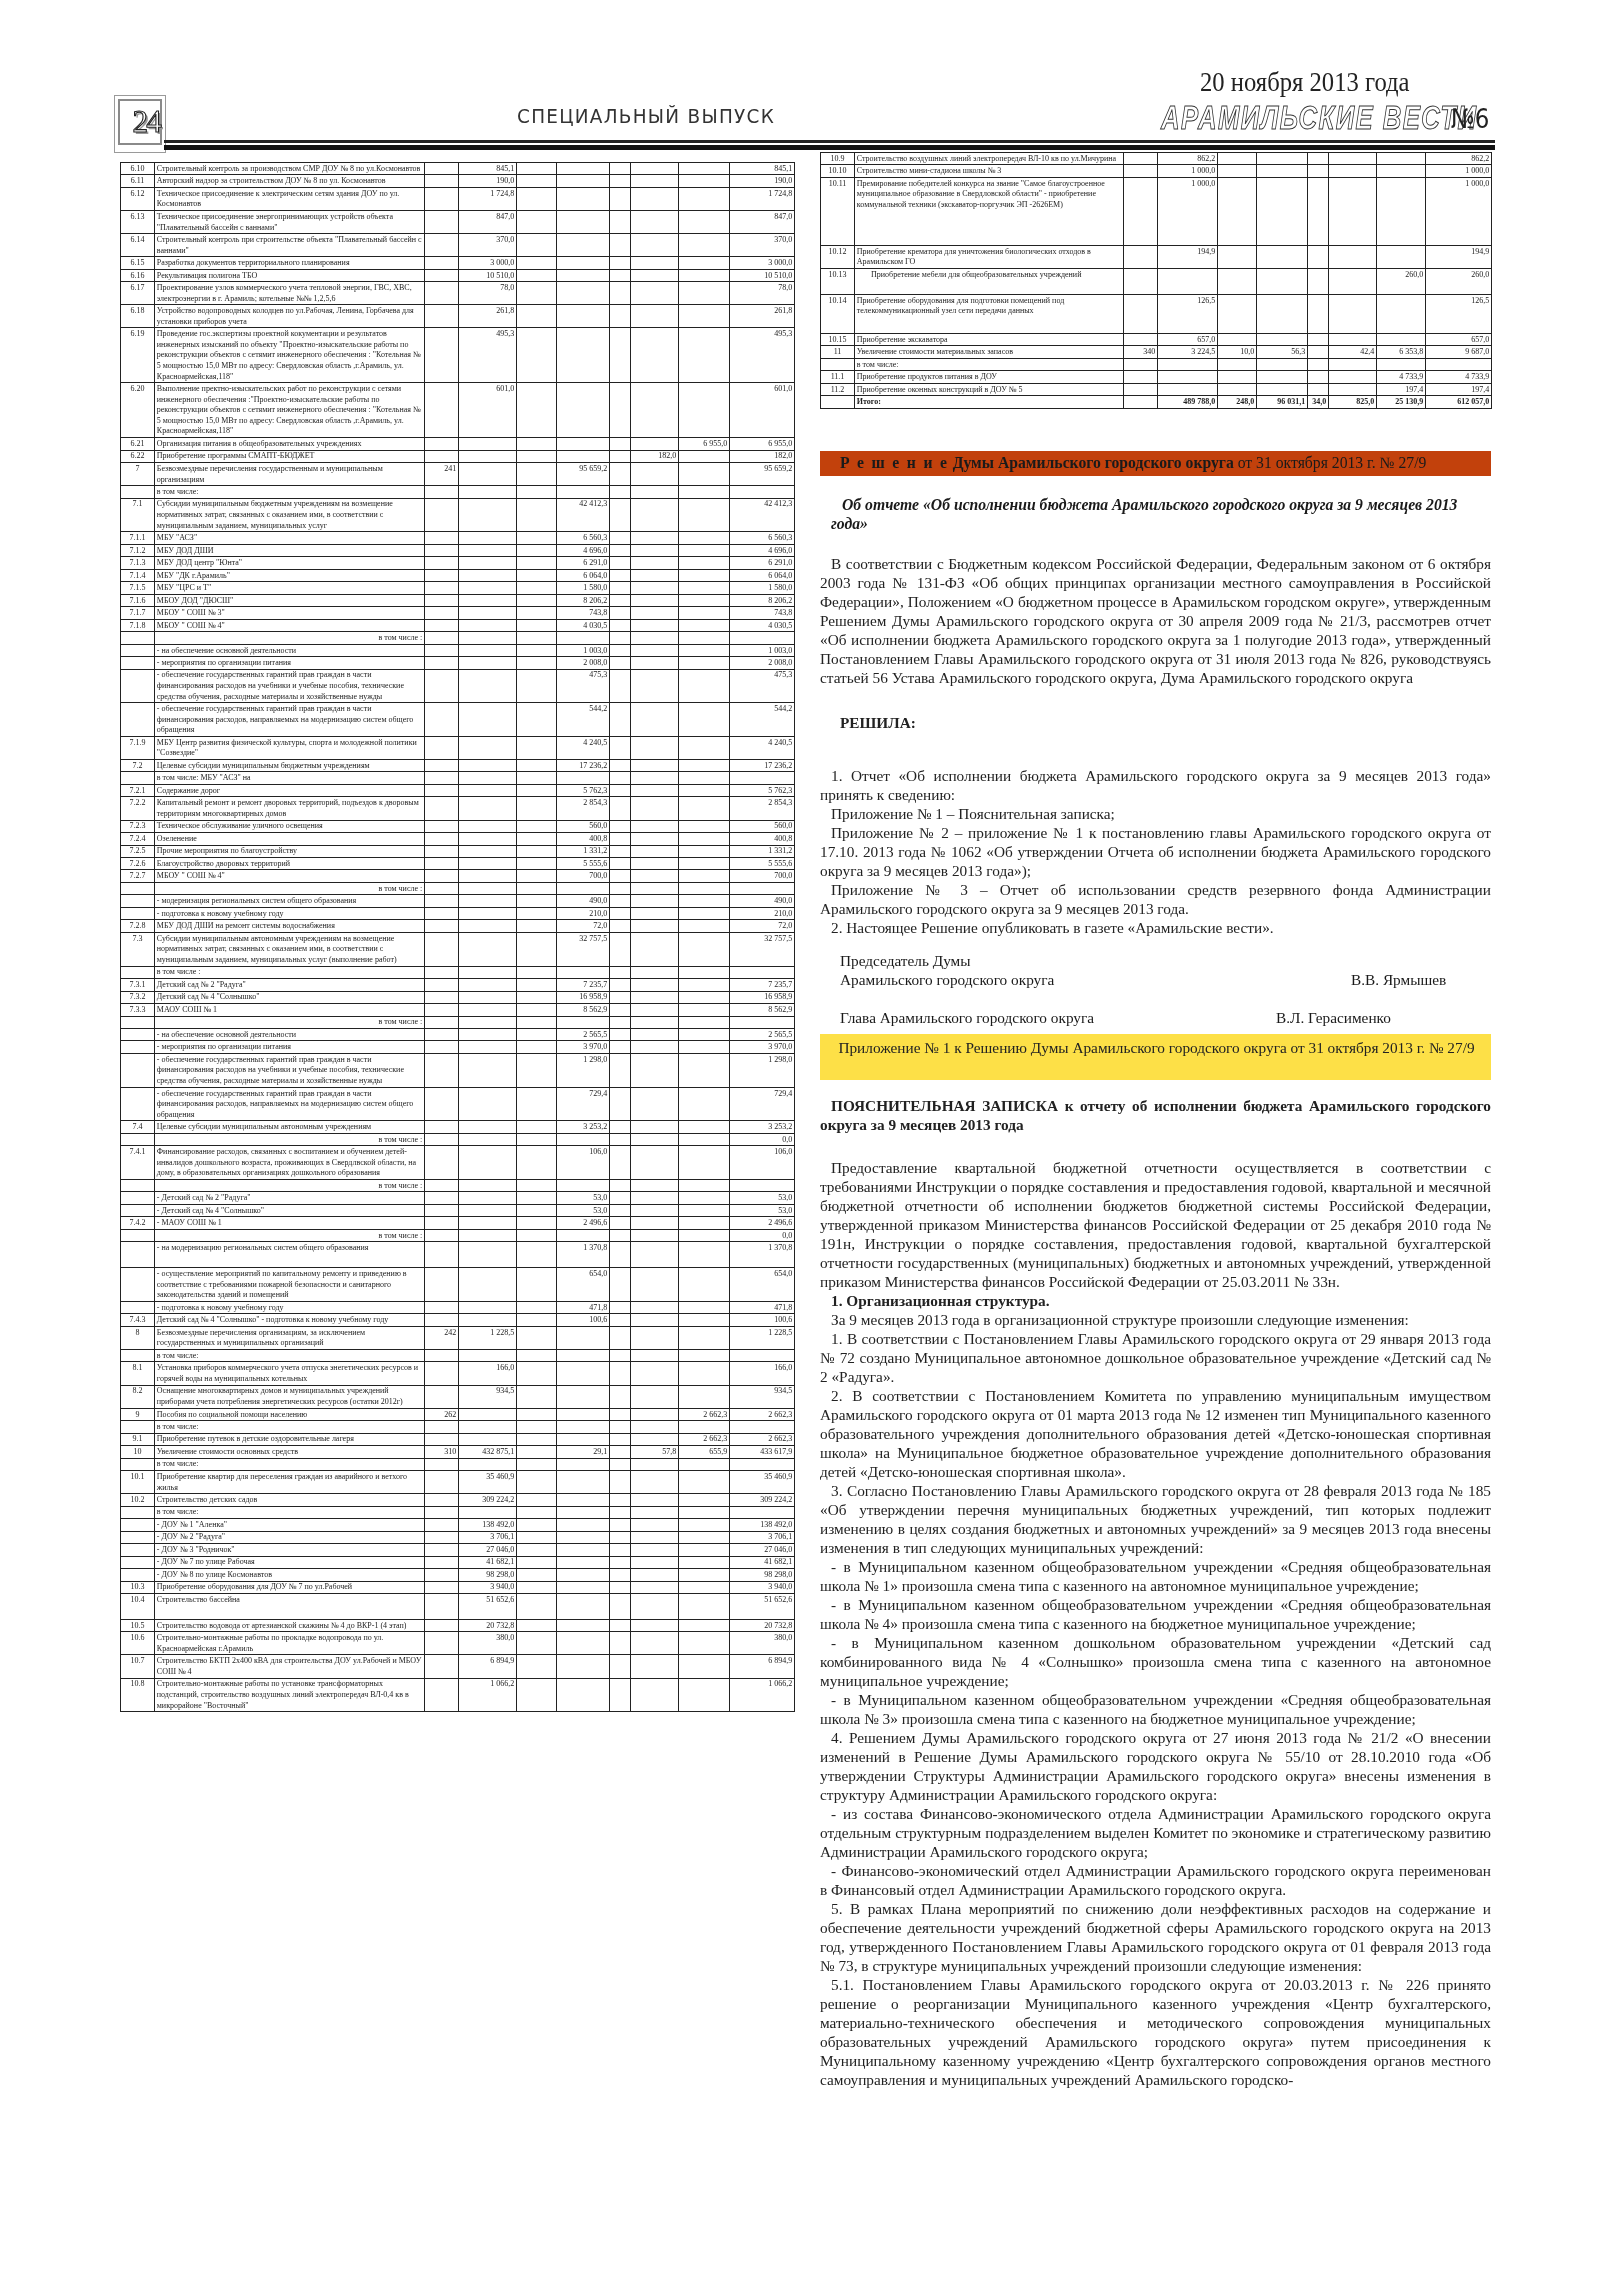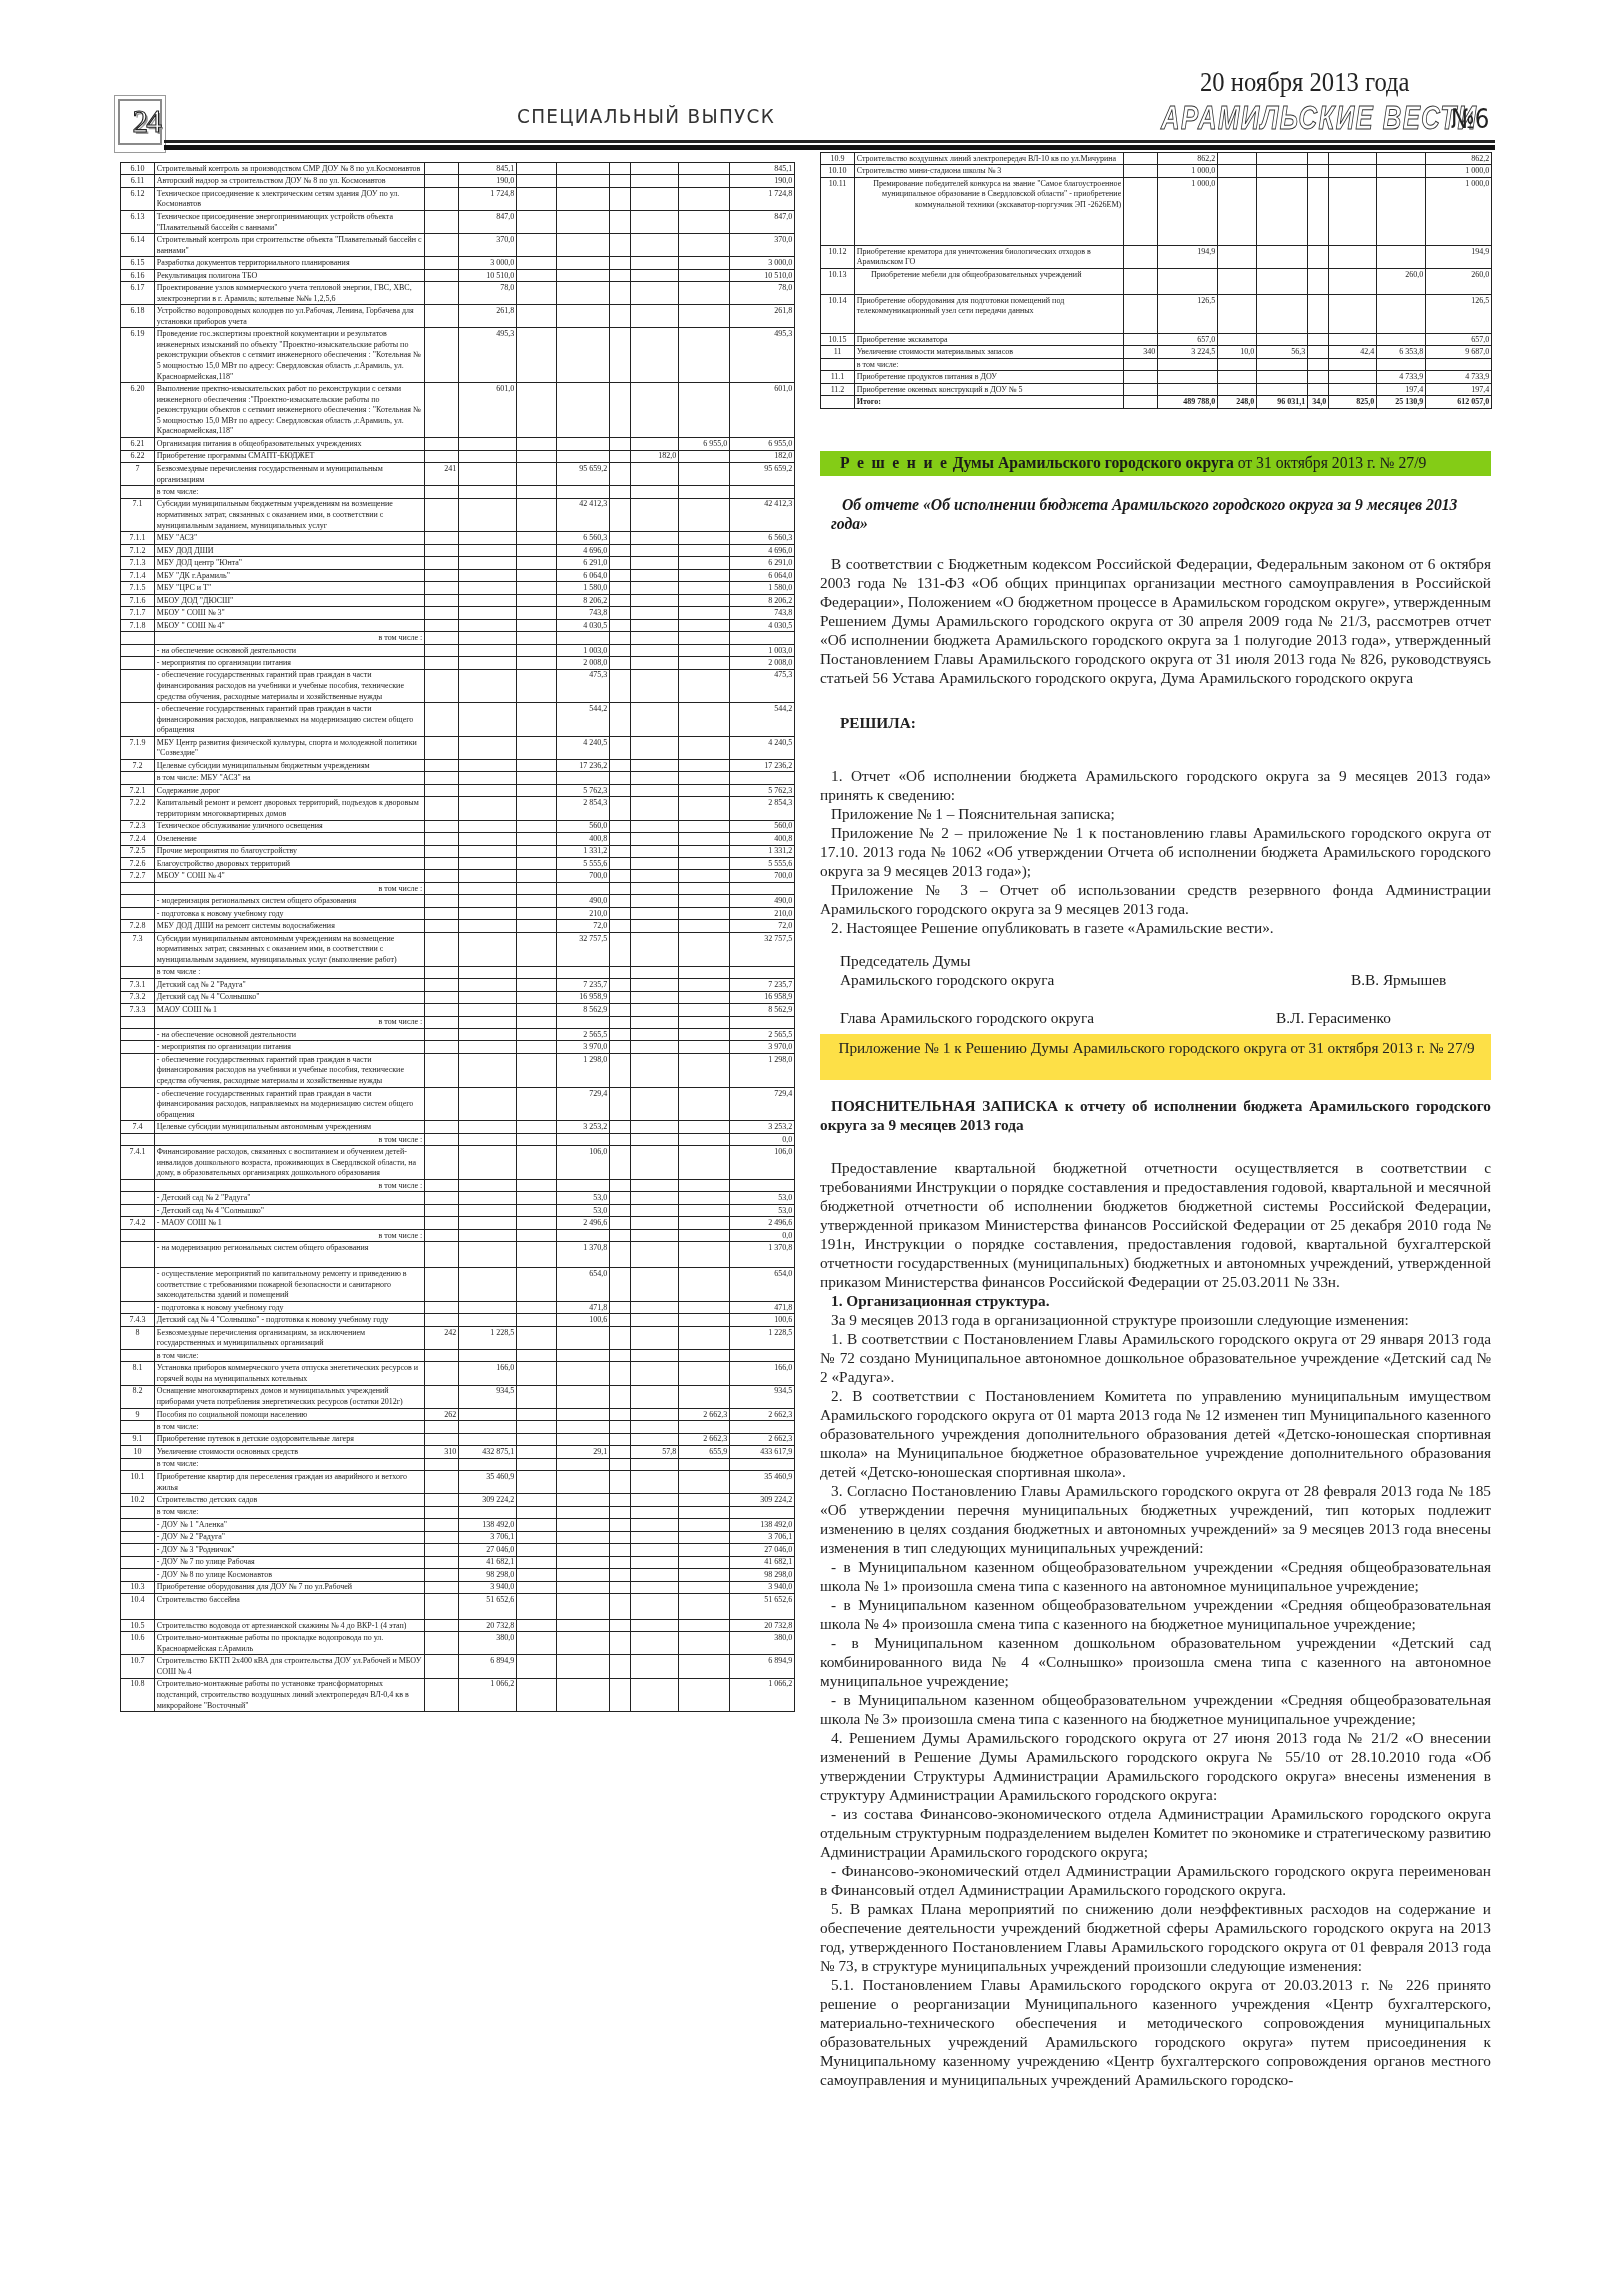--- a/index.html
+++ b/index.html
@@ -20,21 +20,21 @@
   table.bt td.v { text-align:right; white-space:nowrap; }
   table.bt td.r { text-align:right; }
   table.bt tr.total td { font-weight:bold;margin-left:29px; }
   #tbl-left { left:120px; top:162px; width:674px; }
   #tbl-right { left:820px; top:152px; width:671px; }
 
   .rc { position:absolute; left:820px; width:671px; font-family:"Liberation Serif", serif; font-size:15.3px; line-height:19px; color:#222; }
   .rc p { margin:0; text-align:justify; text-indent:11px; }
   .shade { background:#fde047; padding:3.7px 7.4px 5.5px 7.4px; box-sizing:border-box; }
   .b { font-weight:bold; }
-  .decision-head { position:absolute; left:820px; top:451px; width:671px; height:25px; background:#84cc16; font-family:"Liberation Serif", serif; font-size:15.7px; padding:2.8px 0 0 20px; box-sizing:border-box; }
+  .decision-head { position:absolute; left:820px; top:451px; width:671px; height:25px; background:#c2410c; font-family:"Liberation Serif", serif; font-size:15.7px; padding:2.8px 0 0 20px; box-sizing:border-box; }
   .decision-head .sp { font-weight:bold; letter-spacing:1.8px; }
   .decision-head .b { font-weight:bold; }
   .decision-title { position:absolute; left:831px; top:495px; width:657px; font-family:"Liberation Serif", serif; font-style:italic; font-weight:bold; font-size:15.7px; line-height:19.4px; text-indent:11px; }
   .sig { position:absolute; left:840px; font-size:15.3px; font-family:"Liberation Serif", serif; }
   .sig-name { position:absolute; font-size:15.3px; font-family:"Liberation Serif", serif; }
 </style>
 </head>
 <body>
 
 <div class="hdr-pagebox-frame"></div>
@@ -1154,21 +1154,21 @@
         <td class="v">1 000,0</td>
         <td class="v"></td>
         <td class="v"></td>
         <td class="v"></td>
         <td class="v"></td>
         <td class="v"></td>
         <td class="v">1 000,0</td>
       </tr>
       <tr>
         <td class="n">10.11</td>
-        <td style="height: 66px; text-align: right;">Премирование победителей конкурса на звание "Самое благоустроенное муниципальное образование в Свердловской области" - приобретение коммунальной техники (экскаватор-поргузчик ЭП -2626ЕМ)</td>
+        <td style="height: 66px;">Премирование победителей конкурса на звание "Самое благоустроенное муниципальное образование в Свердловской области" - приобретение коммунальной техники (экскаватор-поргузчик ЭП -2626ЕМ)</td>
         <td class="v"></td>
         <td class="v">1 000,0</td>
         <td class="v"></td>
         <td class="v"></td>
         <td class="v"></td>
         <td class="v"></td>
         <td class="v"></td>
         <td class="v">1 000,0</td>
       </tr>
       <tr>

